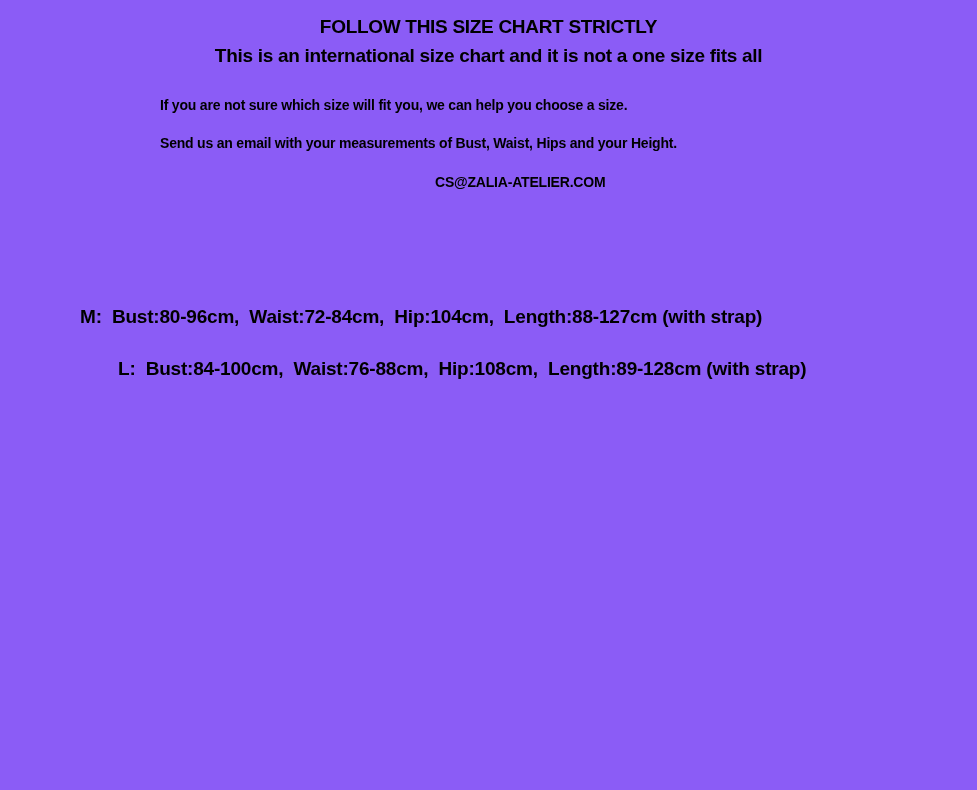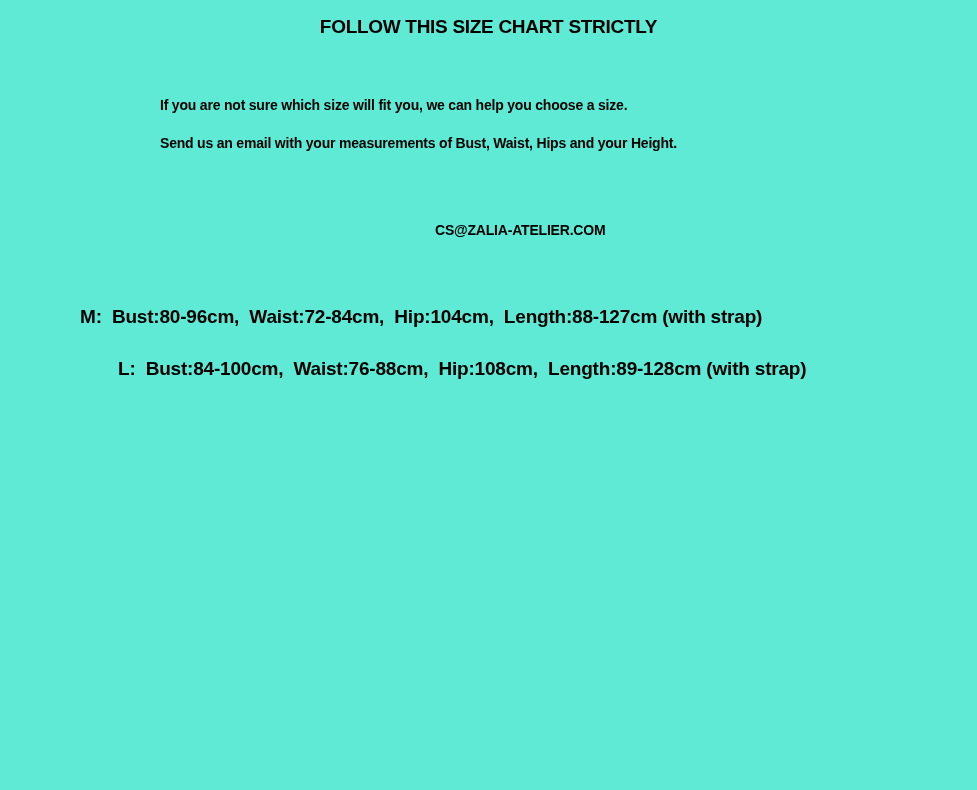--- a/index.html
+++ b/index.html
@@ -4,21 +4,21 @@
 <style>
   html, body {
     margin: 0;
     padding: 0;
     background: #ffffff;
   }
   .doc {
     position: relative;
     width: 977px;
     height: 790px;
-    background: #5eead4;
+    background: #8b5cf6;
     overflow: hidden;
     font-family: "Liberation Sans", sans-serif;
     color: #000000;
     font-weight: bold;
   }
   .header {
     position: absolute;
     top: 12px;
     left: 0;
     width: 100%;
@@ -32,39 +32,40 @@
   }
   .help-line {
     position: absolute;
     font-size: 14px;
     line-height: 18px;
     letter-spacing: -0.2px;
     white-space: pre;
   }
   .help-line1 { left: 160px; top: 96px; }
   .help-line2 { left: 160px; top: 134px; }
-  .contact-email { left: 435px; top: 173px; margin-top: 48px; }
+  .contact-email { left: 435px; top: 173px; }
   .size-row {
     position: absolute;
     font-size: 19px;
     line-height: 20px;
     letter-spacing: -0.2px;
     white-space: pre;
   }
   .row-s { left: 85px; top: 255px; }
   .row-m { left: 80px; top: 307px; }
   .row-l { left: 82px; top: 359px; margin-left: 36px; }
 </style>
 </head>
 <body>
 
 <div class="doc">
 
   <div class="header">
     <div class="title">FOLLOW THIS SIZE CHART STRICTLY</div>
+    <div class="subtitle">This is an international size chart and it is not a one size fits all</div>
   </div>
 
   <div class="help-line help-line1">If you are not sure which size will fit you, we can help you choose a size.</div>
 
   <div class="help-line help-line2">Send us an email with your measurements of Bust, Waist, Hips and your Height.</div>
 
   <div class="help-line contact-email">CS@ZALIA-ATELIER.COM</div>
 
 
   <div class="size-row row-m">M:  Bust:80-96cm,  Waist:72-84cm,  Hip:104cm,  Length:88-127cm (with strap)</div>

